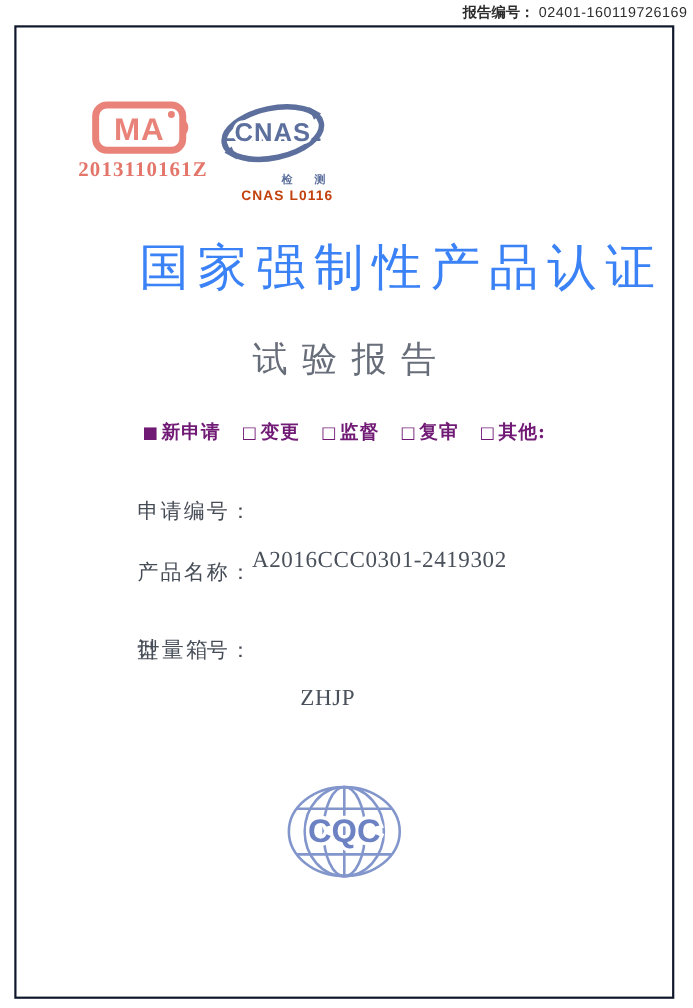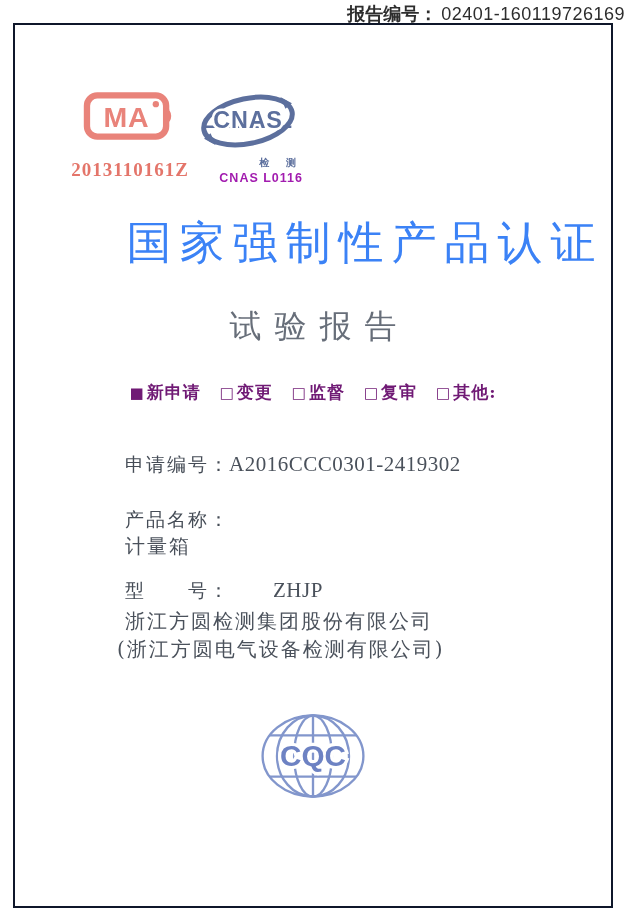--- a/index.html
+++ b/index.html
@@ -8,48 +8,48 @@
     width:630px;height:916px;
     background:#ffffff;
     overflow:hidden;
     font-family:"DejaVu Serif","Liberation Serif",serif;
     color:#454c56;
   }
   
   .report-no{
     position:absolute;top:2px;right:5px;
     font-family:"Liberation Sans","DejaVu Sans",sans-serif;
-    font-size:18px;color:#2d2d2d;white-space:nowrap;text-align:center;
+    font-size:13px;color:#2d2d2d;white-space:nowrap;text-align:center;
   }
   .report-no .lbl{font-weight:bold;margin-right:4px;}
   .report-no .val{font-weight:normal;letter-spacing:.5px;}
   
   .frame{
     position:absolute;left:13px;top:23px;
     width:596px;height:881px;
     border:2px solid #0f172a;
     background:#ffffff;
   }
   
   .cma{position:absolute;left:55px;top:66px;width:120px;text-align:center;}
   .cma svg{display:block;margin:0 auto;}
   .cma-num{
-    margin-top:18px;
+    margin-top:3px;
     font-family:"Liberation Serif","DejaVu Serif",serif;
     font-size:19px;color:#e4756a;letter-spacing:1px;font-weight:bold;
   }
   .cnas{position:absolute;left:178px;top:62px;width:110px;text-align:right;}
   .cnas svg{display:block;margin:0 auto;}
   .cnas-sub1{
-    margin-top:1px;font-family:Liberation Sans, sans-serif;
+    margin-top:1px;font-family:Liberation Mono, monospace;
     font-size:10px;color:#5c6f9d;letter-spacing:7px;text-indent:7px;font-weight:bold;
   }
   .cnas-sub2{
     margin-top:1px;font-family:"Liberation Sans","DejaVu Sans",sans-serif;
-    font-size:12.5px;color:#a21caf;letter-spacing:1px;font-weight:bold;
+    font-size:12.5px;color:#c2410c;letter-spacing:1px;font-weight:bold;
   }
   
   .title{
     position:absolute;left:0;top:188px;width:100%;margin:0;
     text-align:center;font-size:45px;font-weight:500;
     letter-spacing:8px;text-indent:8px;color:#3b82f6;padding-left:48px;
   }
   .subtitle{
     position:absolute;left:0;top:280px;width:100%;margin:0;
     text-align:center;font-size:32px;font-weight:500;
@@ -62,21 +62,21 @@
     color:#701a75;letter-spacing:1px;white-space:nowrap;
   }
   .checks .opt{margin:0 6px;}
   .checks .box{margin-right:2px;font-family:"DejaVu Sans",sans-serif;font-size:15px;}
   
   .field-row{
     position:absolute;left:110px;display:flex;align-items:flex-start;
     font-size:19px;color:#454c56;letter-spacing:2px;white-space:nowrap;
   }
   .field-row .flabel{flex:none;width:104px;font-weight:500;}
-  .field-row .fvalue{font-size:20px;color:#4a515b;}
+  .field-row .fvalue{font-size:20px;color:#4a515b;margin-top:44px;}
   .fvalue.latin{font-family:"Liberation Serif","DejaVu Serif",serif;font-size:21px;letter-spacing:.5px;}
   .row-appno{top:427px;}
   .row-product{top:482px;flex-direction:column;}
   .row-model{top:553px;gap:44px;}
   .row-lab{top:582px;}
   .row-lab .fvalue{line-height:28px;letter-spacing:2px;}
   .row-lab .line2{margin-left:-8px;}
   
   .cqc{position:absolute;left:50%;top:686px;transform:translateX(-50%);}
 </style>
@@ -132,24 +132,20 @@
     </div>
     <div class="field-row row-product">
       <span class="flabel">产品名称：</span>
       <span class="fvalue">计量箱</span>
     </div>
     <div class="field-row row-model">
       <span class="flabel">型　　号：</span>
       <span class="fvalue latin">ZHJP</span>
     </div>
     <div class="field-row row-lab">
-      <span class="fvalue">
-        <span>浙江方圆检测集团股份有限公司</span><br>
-        <span class="line2">(浙江方圆电气设备检测有限公司)</span>
-      </span>
     </div>
 
     <div class="cqc">
       <svg width="108" height="90" viewBox="0 0 120 100">
         <g fill="none" stroke="#8296cc" stroke-width="2.6">
           <ellipse cx="60" cy="50" rx="56" ry="45"></ellipse>
           <ellipse cx="60" cy="50" rx="40" ry="45"></ellipse>
           <ellipse cx="60" cy="50" rx="21" ry="45"></ellipse>
           <line x1="60" y1="5" x2="60" y2="95"></line>
           <line x1="12" y1="27" x2="108" y2="27"></line>

